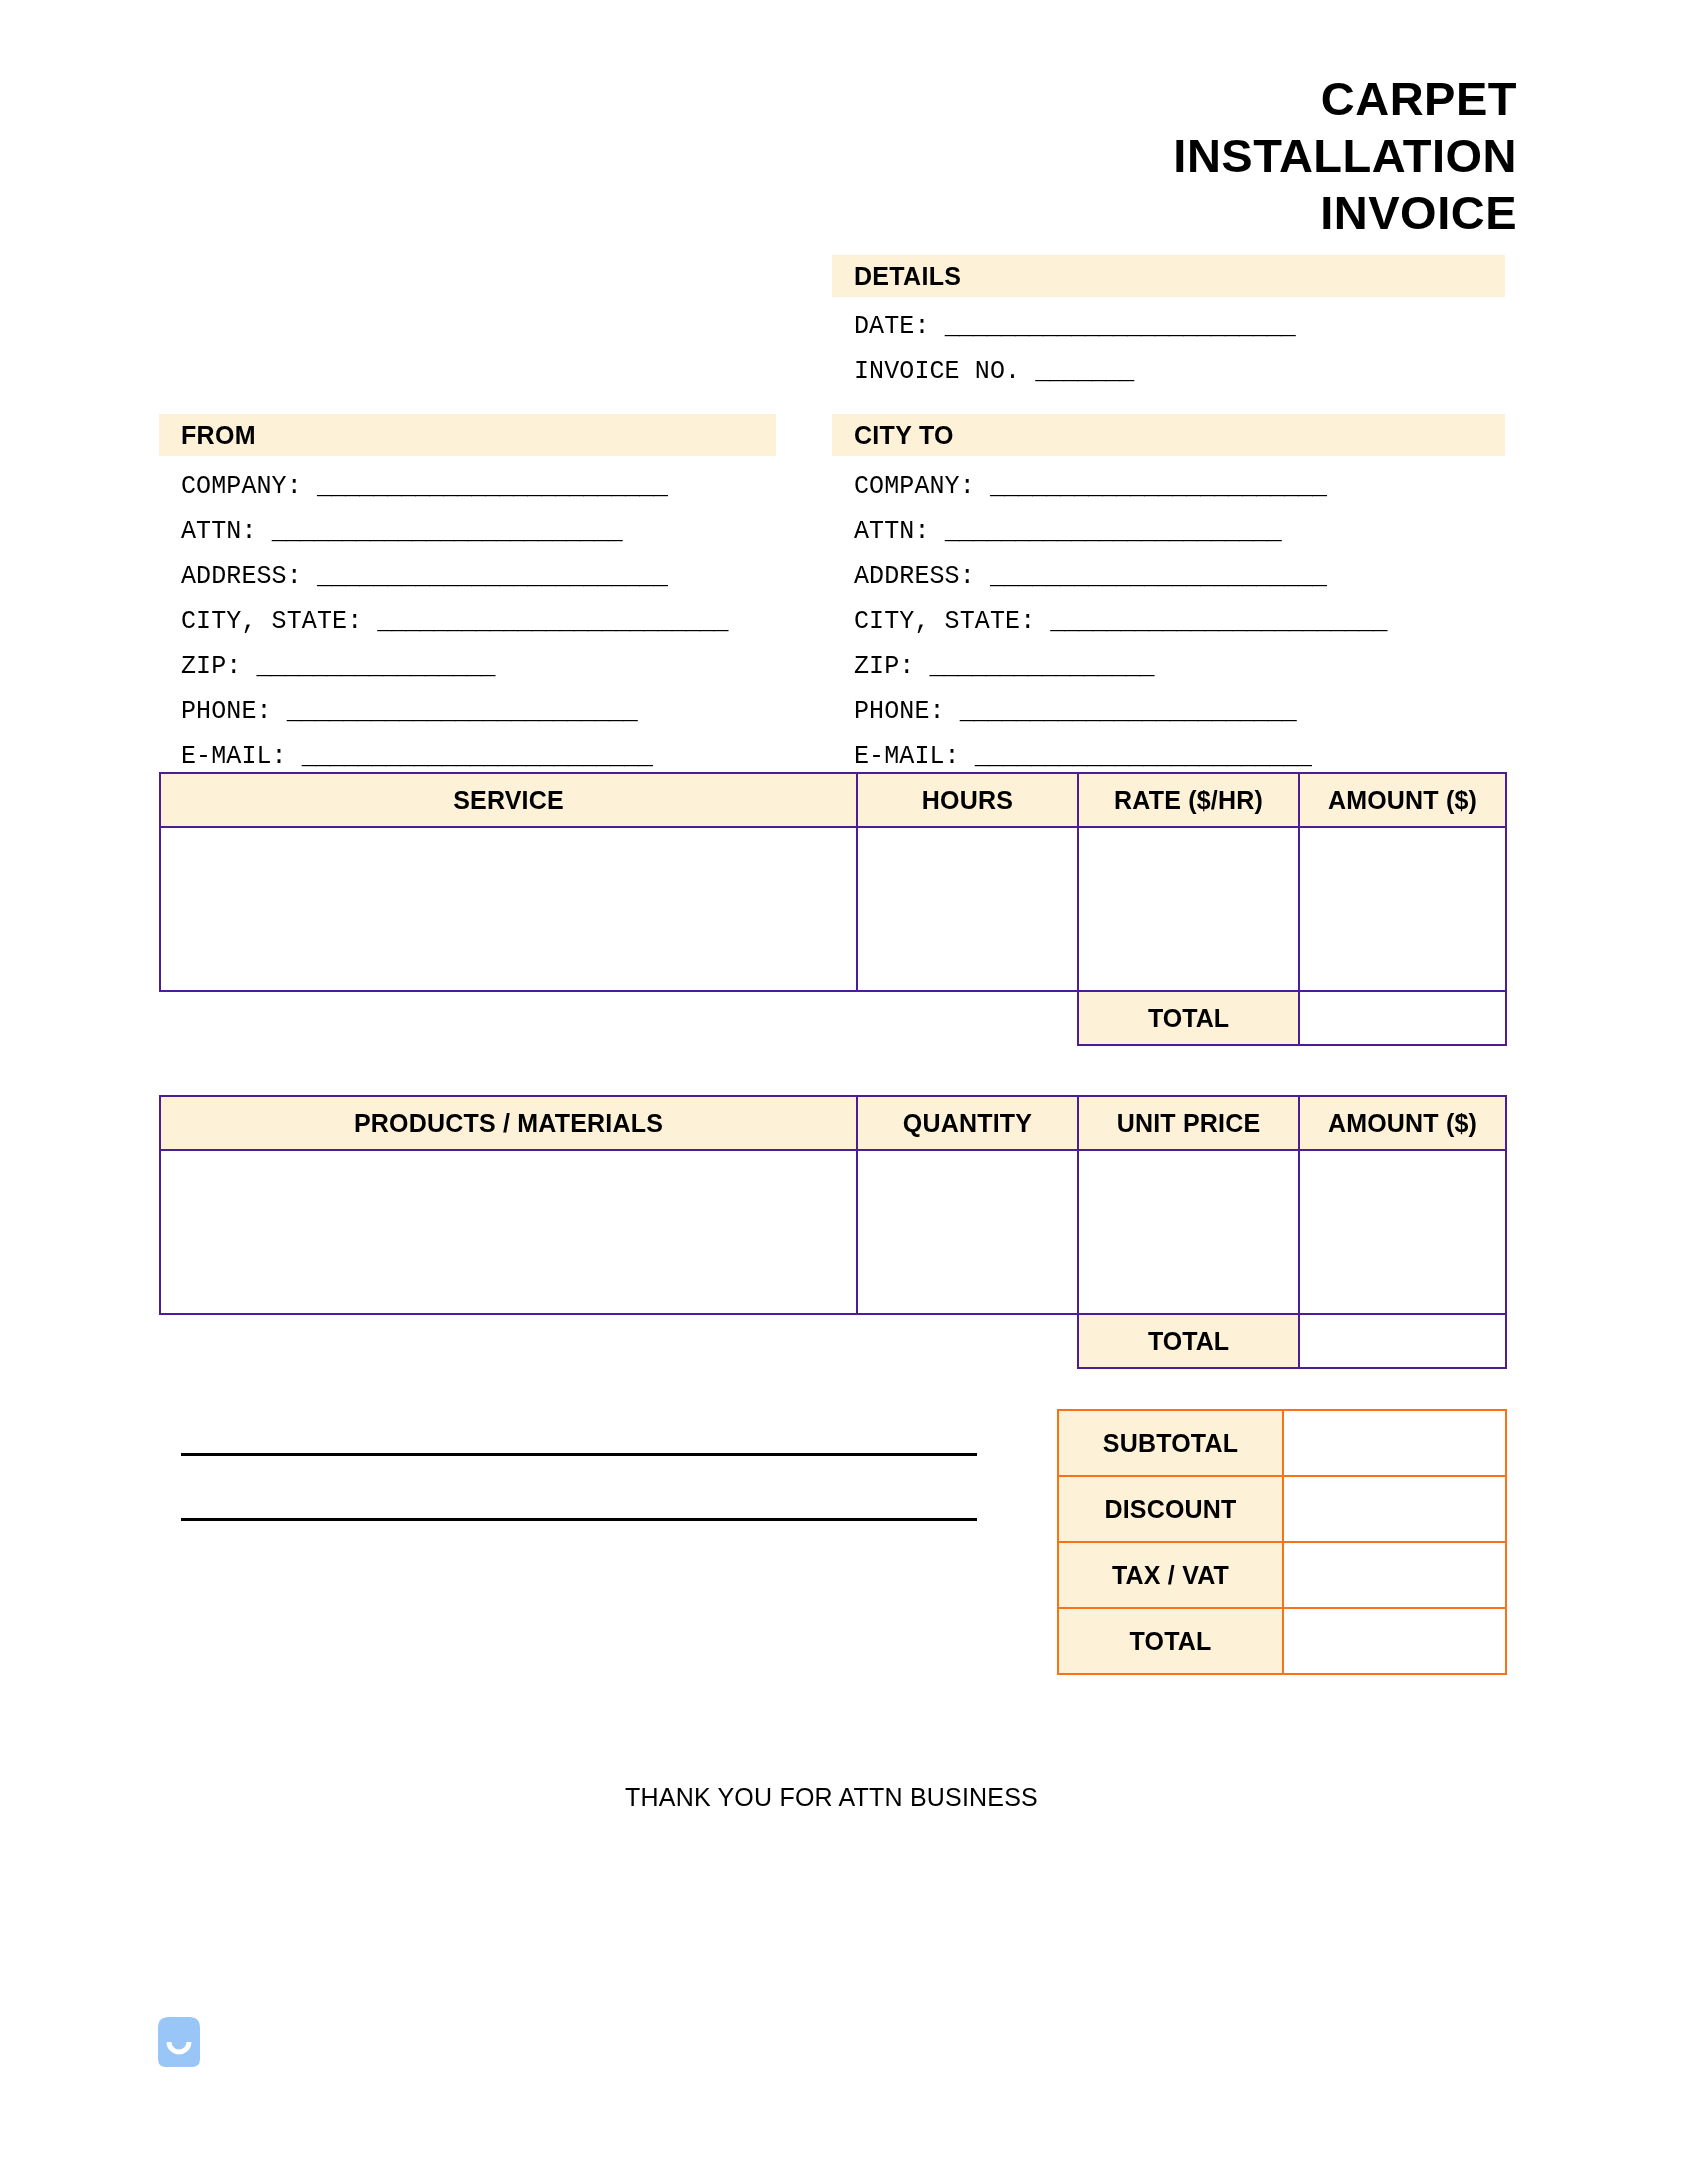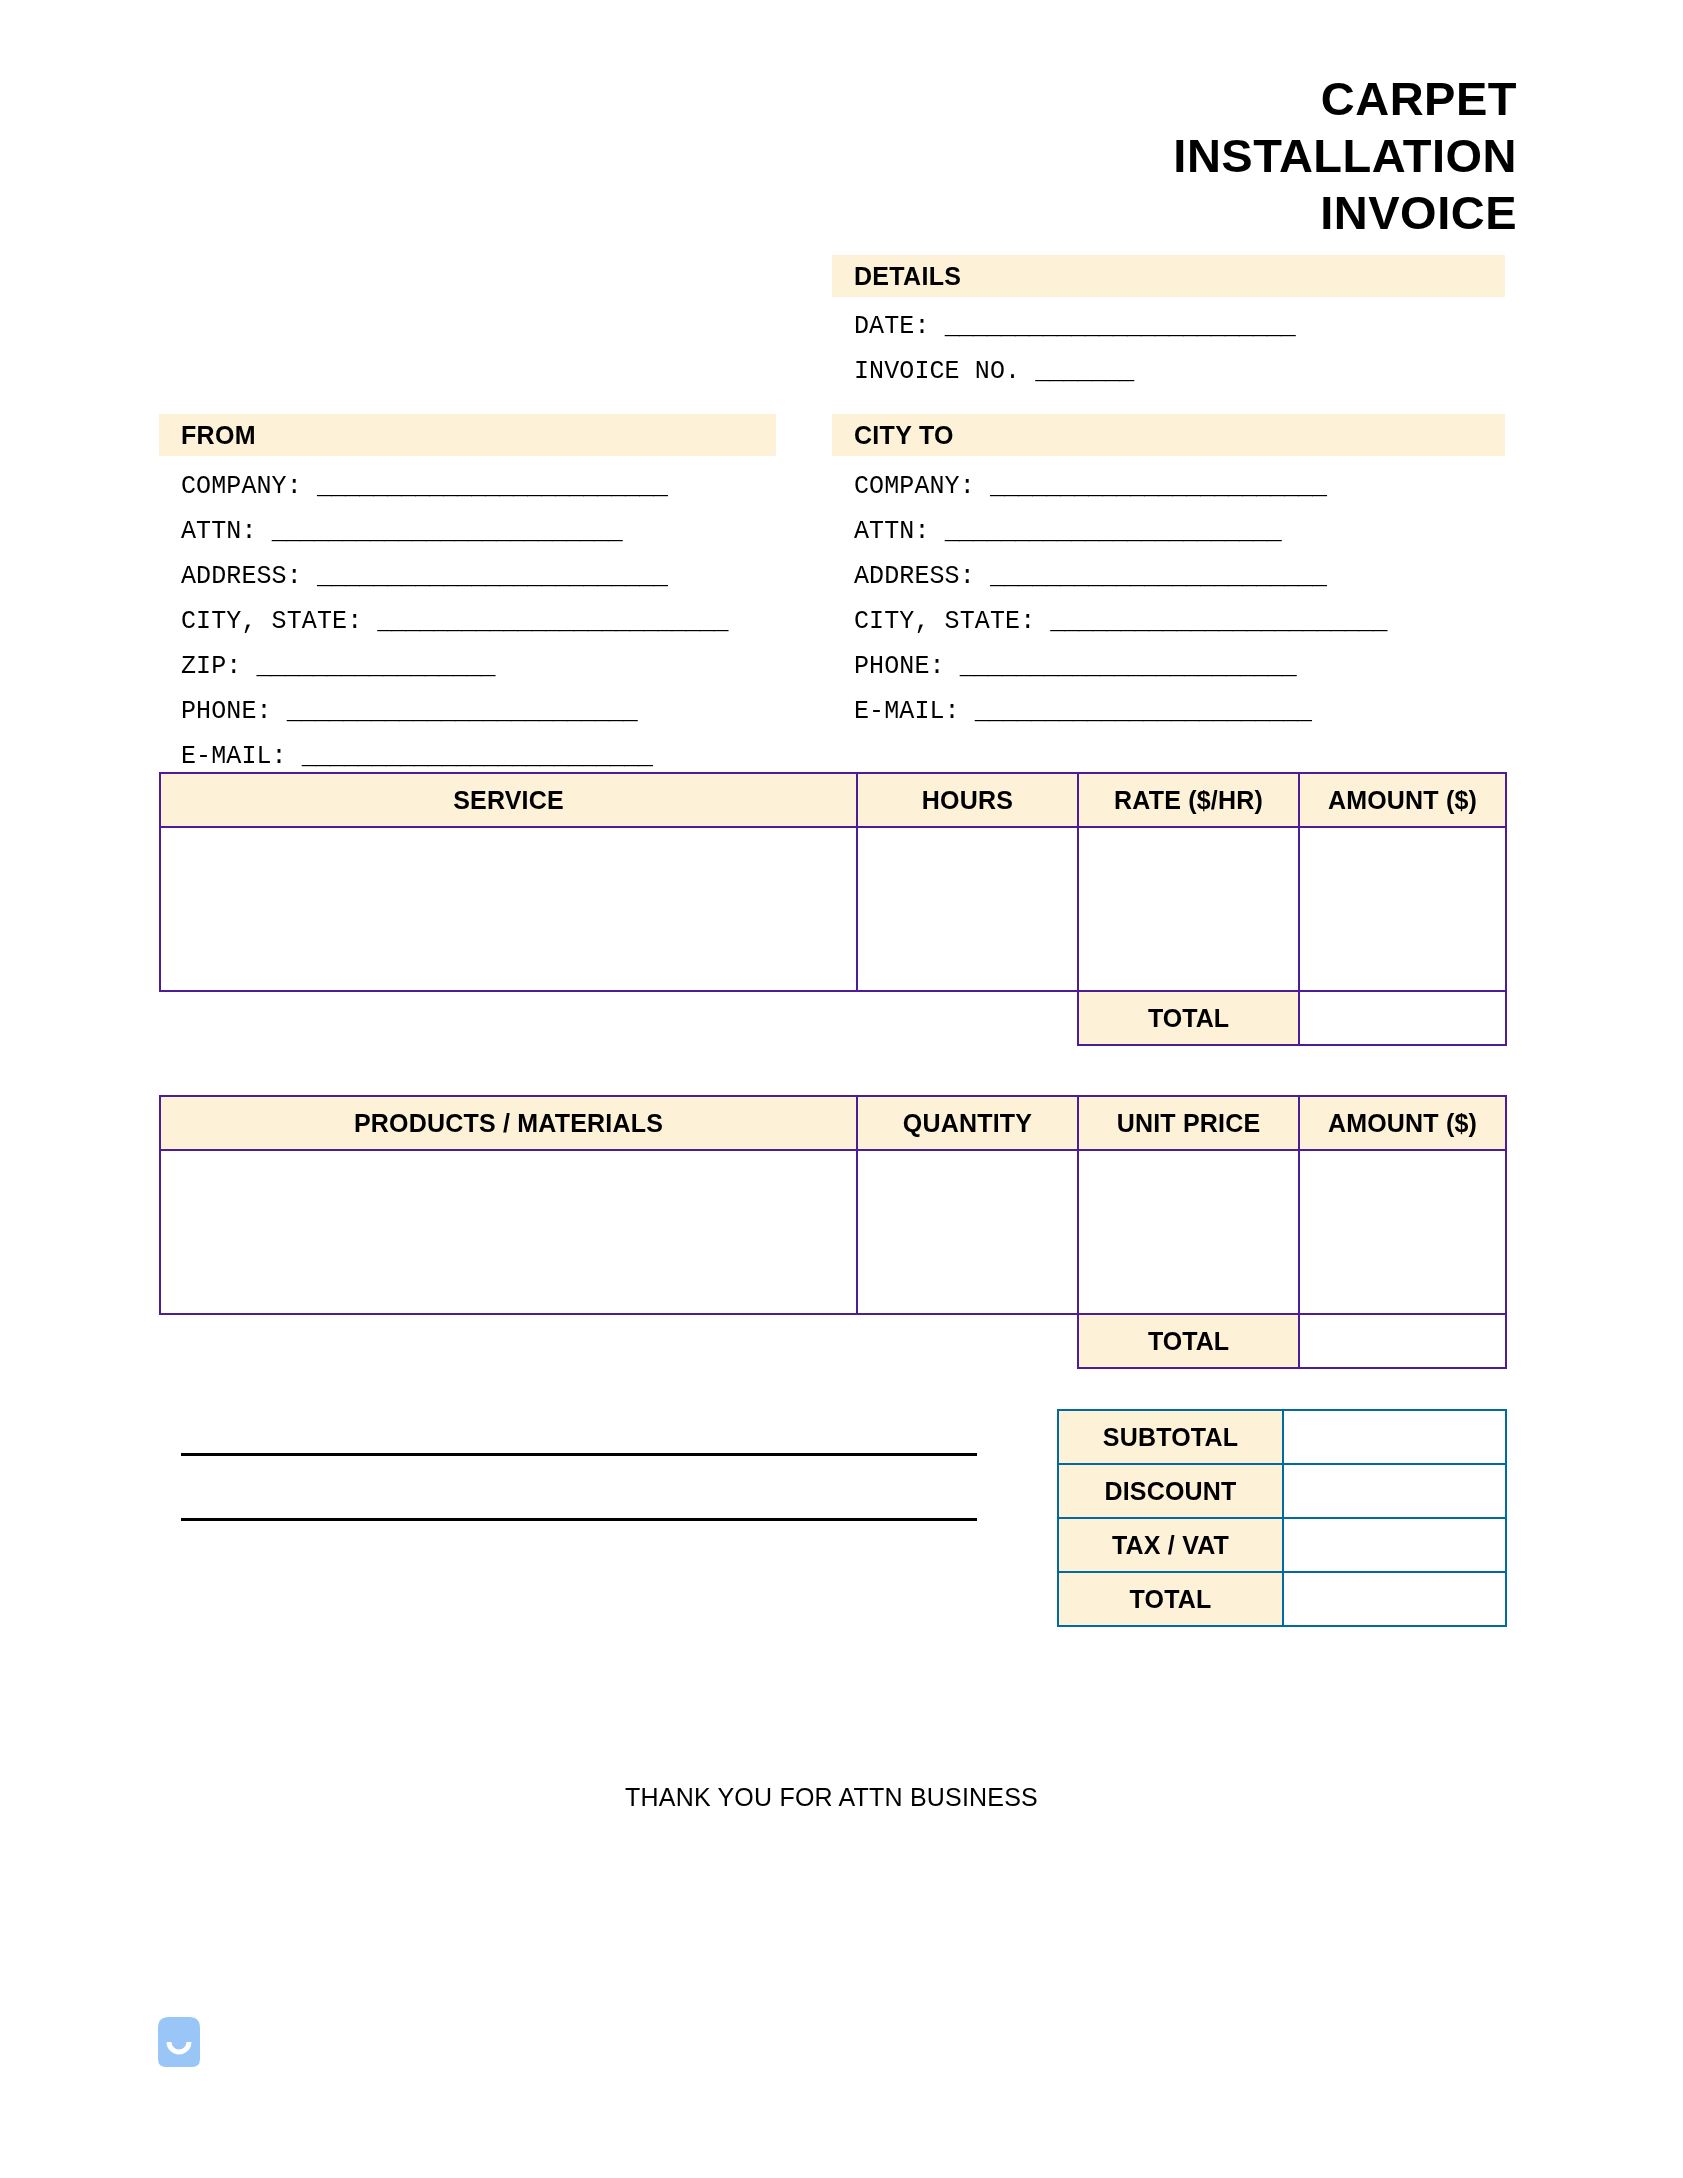--- a/index.html
+++ b/index.html
@@ -104,23 +104,23 @@
     background: transparent !important;
   }
 
   
   .summary {
     position: absolute;
     border-collapse: collapse;
     table-layout: fixed;
   }
   .summary td {
-    border: 2px solid #0369a1;
+    border: 2px solid #f97316;
     height: 52px;
-    padding: 0;
+    padding: 6px;
   }
   .summary td.sum-label {
     background: #FDF2D8;
     font-size: 25px;
     font-weight: bold;
     text-align: center;
     letter-spacing: 0.2px;
   }
   .summary td.sum-value {
     background: #ffffff;
@@ -226,20 +226,24 @@
       <span class="field-label">ATTN:</span>
       <span class="field-rule">________________________</span>
     </div>
     <div class="field-row">
       <span class="field-label">ADDRESS:</span>
       <span class="field-rule">________________________</span>
     </div>
     <div class="field-row">
       <span class="field-label">CITY, STATE:</span>
       <span class="field-rule">________________________</span>
+    </div>
+    <div class="field-row">
+      <span class="field-label">ZIP:</span>
+      <span class="field-rule">________________</span>
     </div>
     <div class="field-row">
       <span class="field-label">PHONE:</span>
       <span class="field-rule">________________________</span>
     </div>
     <div class="field-row">
       <span class="field-label">E-MAIL:</span>
       <span class="field-rule">________________________</span>
     </div>
   </div>

